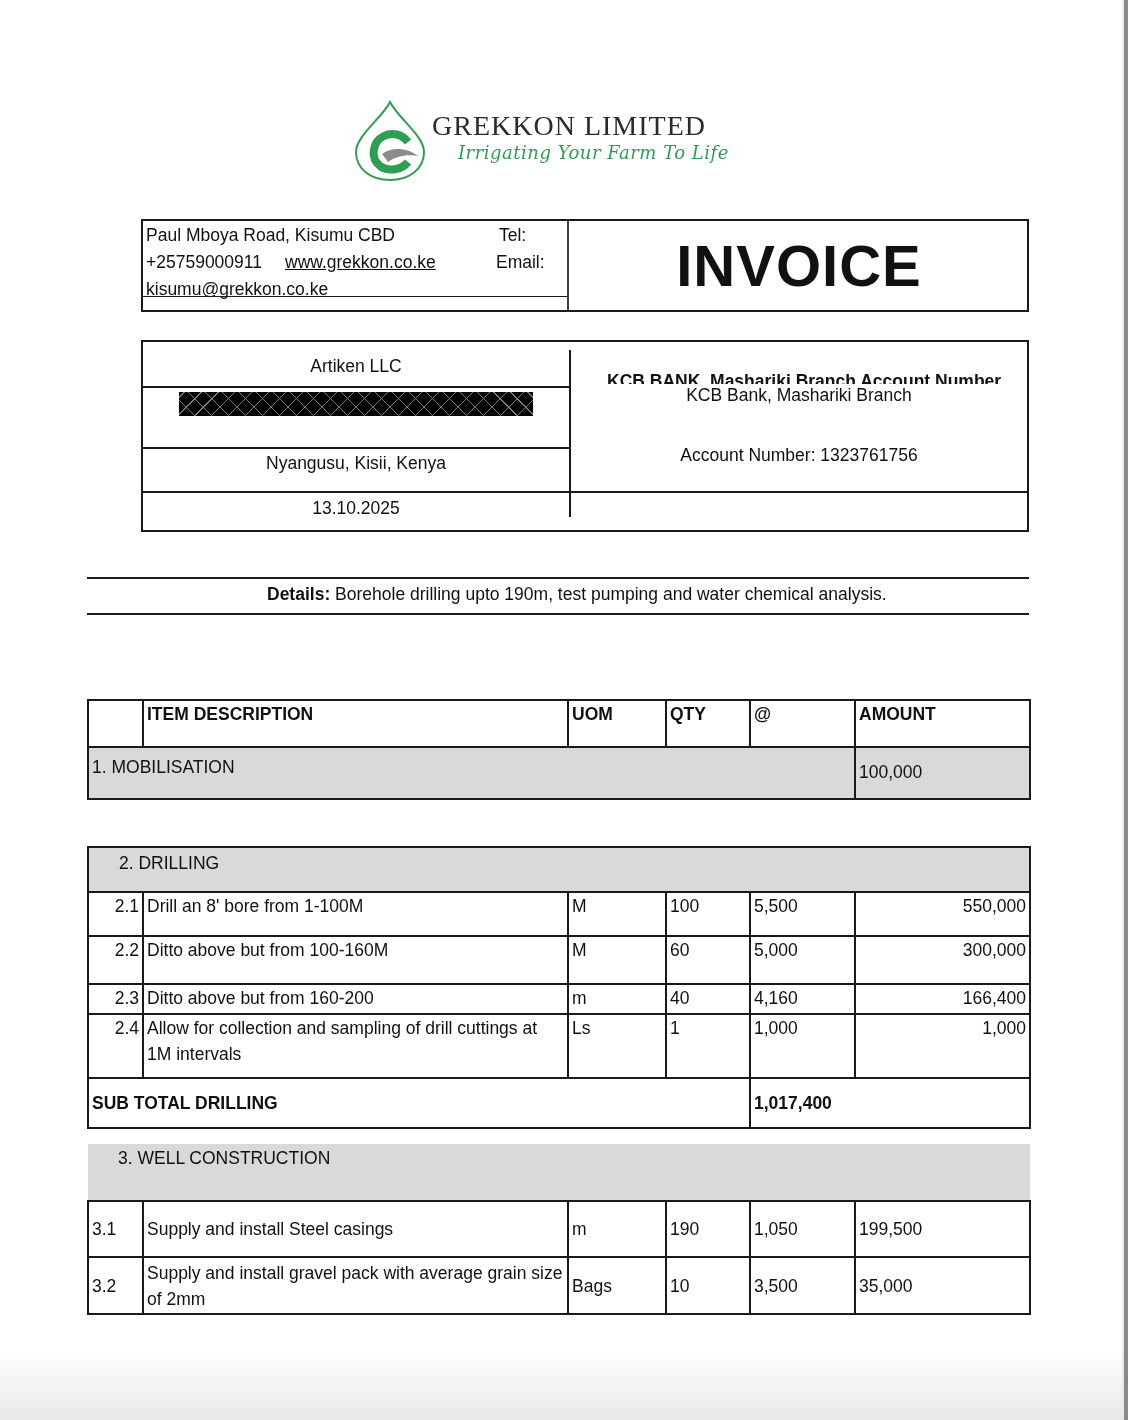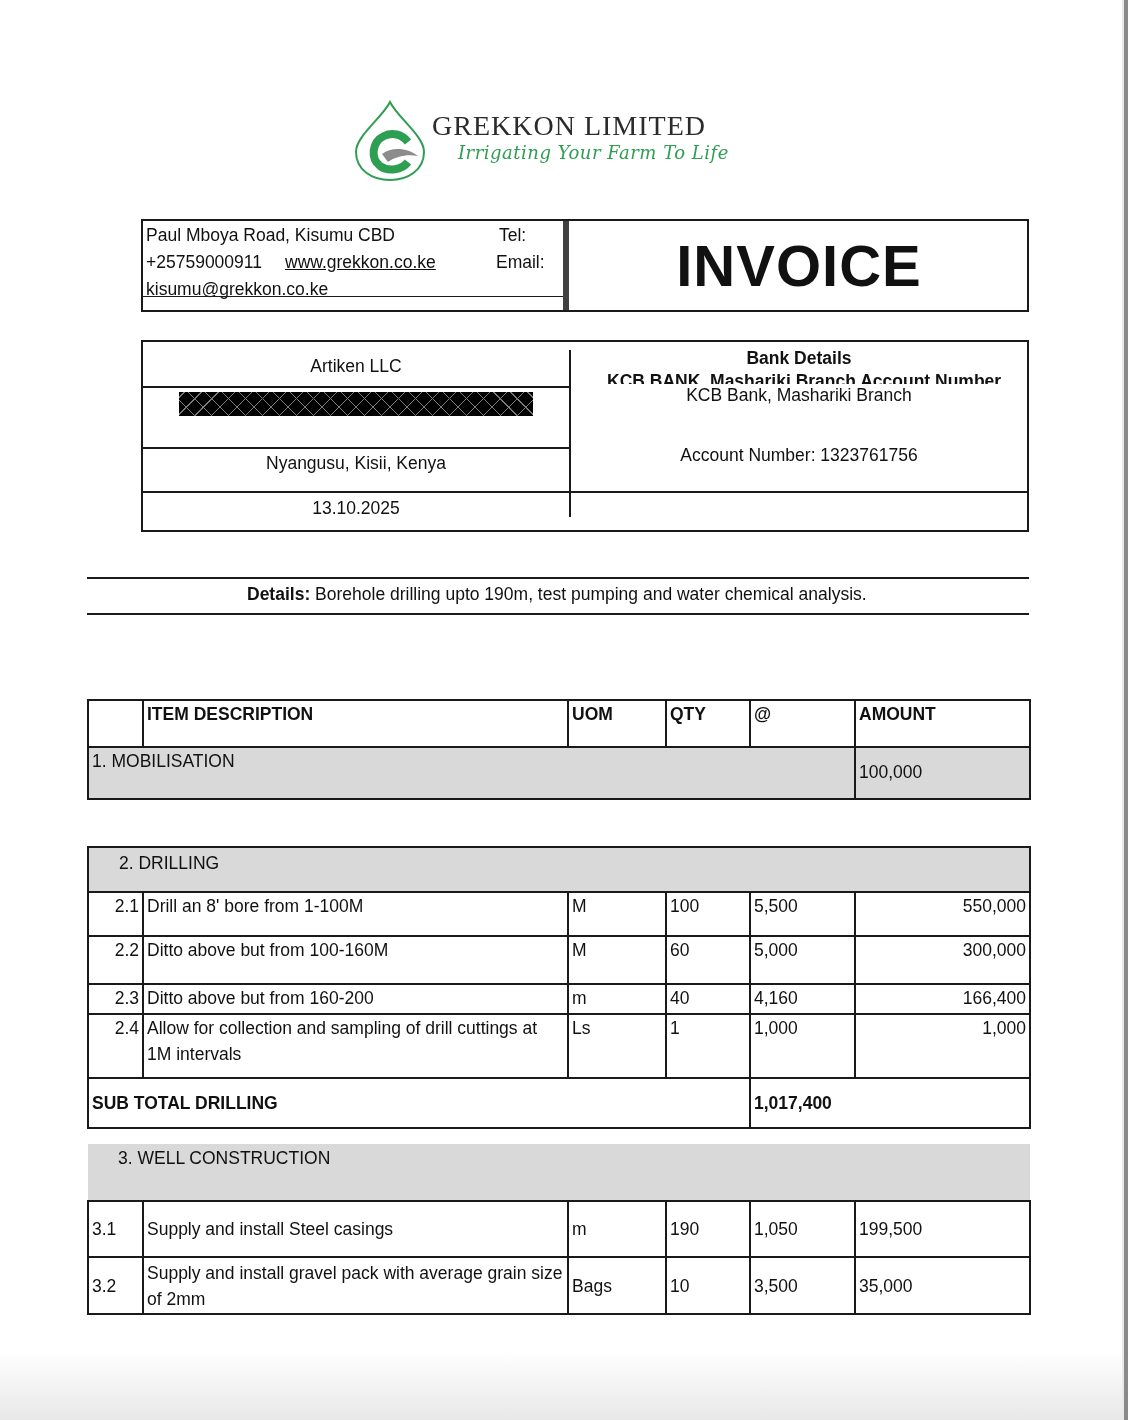--- a/index.html
+++ b/index.html
@@ -33,21 +33,21 @@
     font-size:28px; letter-spacing:1px; color:#2b2b2b; font-variant:small-caps;
   }
   .logo-tag {
     position:absolute; left:106px; top:42px;
     font-family:"DejaVu Serif", serif; font-style:italic;
     font-size:18px; color:#2e9e52; letter-spacing:0.5px;
   }
 
   
   .hdr { left:141px; top:219px; width:888px; height:93px; }
-  .hdr-left { left:0; top:0; width:426px; height:89px; border-right:6px solid #404040; }
+  .hdr-left { left:0; top:0; width:426px; height:89px; border-right:2px solid #404040; }
   .hdr-line { position:absolute; left:0; right:0; top:75px; border-top:1px solid #1a1a1a; }
   .u { text-decoration:underline; }
   .invoice-title {
     position:absolute; left:428px; right:0; top:0; height:89px;
     display:flex; align-items:center; justify-content:center;
     font-size:58px; font-weight:bold; letter-spacing:1px;
   }
 
   
   .client { left:141px; top:340px; width:888px; height:192px; }
@@ -108,31 +108,30 @@
   <div class="ccol">
     <div class="crow t" style="top:3px">Artiken LLC</div>
     <div class="hl" style="top:36px;width:426px"></div>
     <div class="redact"></div>
     <div class="hl" style="top:97px;width:426px"></div>
     <div class="crow t" style="top:100px">Nyangusu, Kisii, Kenya</div>
     <div class="hl" style="top:141px;width:886px"></div>
     <div class="crow t" style="top:145px">13.10.2025</div>
   </div>
   <div class="bank">
-    <div class="t bold" style="position:absolute;left:0;right:0;top:3px;text-align:center">Bank Details</div>
     <div class="clipline">
         <span>KCB BANK, Mashariki Branch Account Number</span>
       </div>
     <div class="t" style="position:absolute;left:0;right:0;top:40px;text-align:center">KCB Bank, Mashariki Branch</div>
     <div class="t" style="position:absolute;left:0;right:0;top:100px;text-align:center">Account Number: 1323761756</div>
   </div>
 </div>
 
 <div class="rule" style="top:577px"></div>
-<div class="abs t" style="left:247px;top:581px">
+<div class="abs t" style="left:267px;top:581px">
   <span class="bold">Details:</span><span> Borehole drilling upto 190m, test pumping and water chemical analysis.</span>
 </div>
 <div class="rule" style="top:613px"></div>
 
 <table class="grid" style="left:87px;top:699px;width:942px">
   <colgroup>
       <col style="width:55px">
       <col style="width:425px">
       <col style="width:98px">
       <col style="width:84px">
@@ -142,21 +141,21 @@
   <tbody>
       <tr style="height:47px">
     <td></td>
     <td class="c bold">ITEM DESCRIPTION</td>
     <td class="c bold">UOM</td>
     <td class="bold">QTY</td>
     <td class="bold">@</td>
     <td class="bold">AMOUNT</td>
   </tr>
   <tr style="height:52px" class="gray">
-    <td colspan="5" class="c" style="padding-top:0;border-right:none">1. MOBILISATION</td>
+    <td colspan="5" class="c" style="padding-top:6px;border-right:none">1. MOBILISATION</td>
     <td class="c" style="padding-top:11px">100,000</td>
   </tr>
 </tbody>
   </table>
 
 <table class="grid" style="left:87px;top:846px;width:942px">
   <colgroup>
       <col style="width:55px">
       <col style="width:425px">
       <col style="width:98px">

